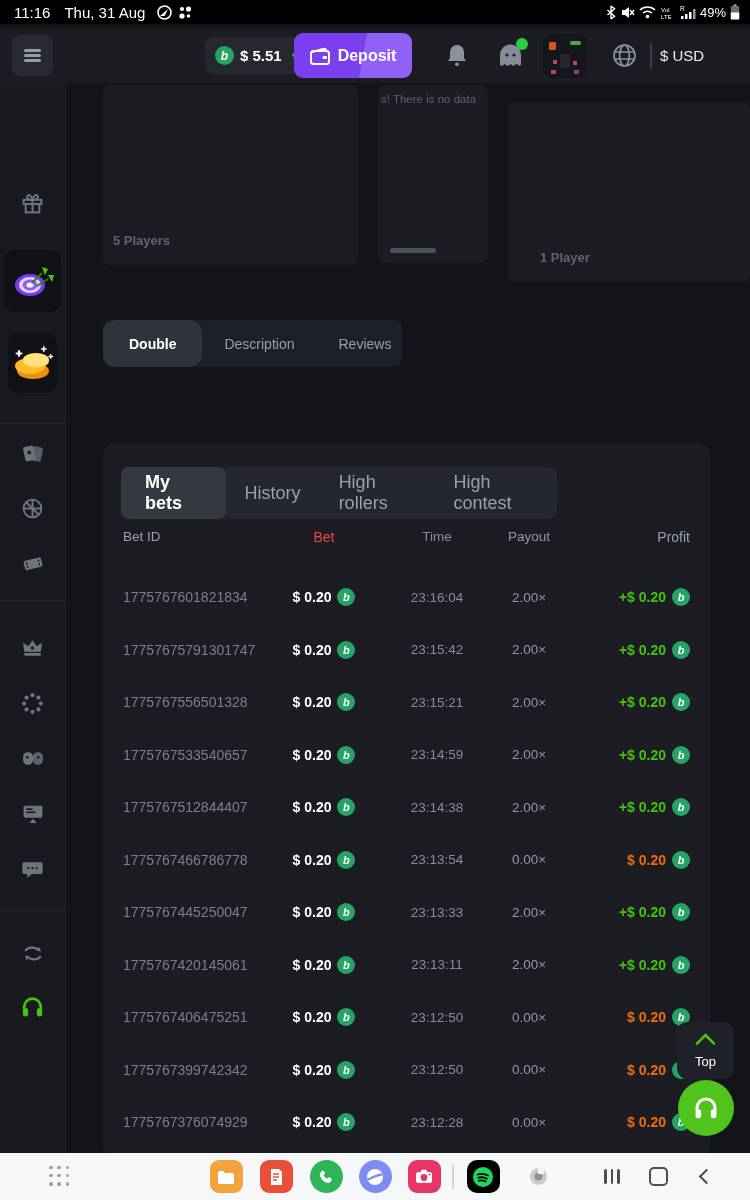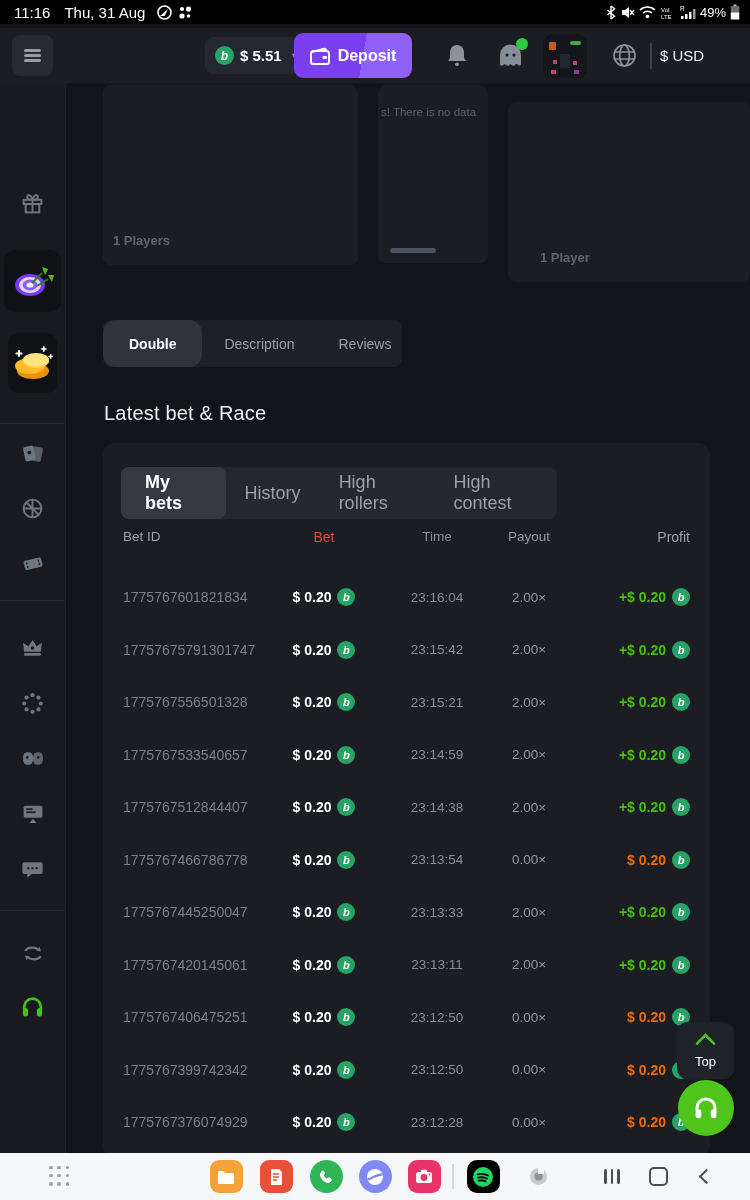--- a/index.html
+++ b/index.html
@@ -32,21 +32,21 @@
   .hdr-divider{position:absolute;left:650px;top:15px;width:2px;height:26px;background:#3c4046;}
   .green-dot{position:absolute;left:516px;top:10px;width:12px;height:12px;border-radius:50%;background:#2ecc40;}
   
   .sidebar{position:absolute;top:83px;left:0;width:65px;height:1070px;background:#181a1f;border-right:1px solid #1e2025;}
   .side-item{position:absolute;left:0;width:65px;display:flex;align-items:center;justify-content:center;}
   .side-box{position:absolute;background:#0f1115;border-radius:10px;}
   .side-sep{position:absolute;left:0;width:65px;height:1px;background:#23262c;}
   
   .gcard{position:absolute;background:#1b1d23;border-radius:8px;overflow:hidden;}
   .gcard-label{position:absolute;color:#5f656d;font-size:13px;font-weight:bold;}
-  .nodata{position:absolute;top:21px;left:3px;white-space:nowrap;color:#5c636b;font-size:11.5px;}
+  .nodata{position:absolute;top:8px;left:3px;white-space:nowrap;color:#5c636b;font-size:11.5px;}
   .gbar{position:absolute;left:12px;bottom:10px;width:46px;height:5px;border-radius:3px;background:#4b545e;}
   
   .ptabs{position:absolute;left:103px;top:320px;width:299px;height:47px;background:#1d2027;border-radius:8px;display:flex;}
   .ptab{display:flex;align-items:center;justify-content:center;font-size:14px;color:#98a0a8;padding:0 22px;border-radius:13px;}
   .ptab.active{background:#2f333b;color:#fff;font-weight:bold;padding:0 26px;}
   .section-title{position:absolute;left:104px;top:402px;color:#eceef0;font-size:20px;font-weight:500;letter-spacing:.2px;}
   
   .bcard{position:absolute;left:103px;top:443px;width:607px;height:714px;background:#1b1d23;border-radius:12px;}
   .btabs{position:absolute;left:18px;top:24px;width:436px;height:52px;background:#24272e;border-radius:8px;display:flex;}
   .btab{display:flex;align-items:center;justify-content:center;font-size:18px;color:#99a1a9;padding:0 19px;border-radius:8px;}
@@ -345,37 +345,36 @@
     <div class="side-item" style="top:903px;height:42px;">
       <svg width="25" height="24" viewBox="0 0 24 23">
           <path d="M4 14v-2.5a8 8 0 0 1 16 0V14" stroke="#3ec70b" stroke-width="2.6" fill="none"></path>
           <rect x="2.8" y="12.5" width="5" height="8" rx="2.4" fill="#3ec70b"></rect>
           <rect x="16.2" y="12.5" width="5" height="8" rx="2.4" fill="#3ec70b"></rect>
         </svg>
     </div>
   </div>
 
   <div class="gcard" style="left:103px;top:85px;width:255px;height:180px;">
-    <span class="gcard-label" style="left:10px;bottom:17px;">1 Players</span>
+    <span class="gcard-label" style="left:10px;bottom:17px;">5 Players</span>
   </div>
   <div class="gcard" style="left:378px;top:85px;width:110px;height:178px;">
     <span class="nodata">s! There is no data</span>
     <span class="gbar"></span>
   </div>
   <div class="gcard" style="left:508px;top:102px;width:242px;height:180px;">
     <span class="gcard-label" style="left:32px;bottom:17px;">1 Player</span>
   </div>
 
   <div class="ptabs">
     <div class="ptab active">Double</div>
     <div class="ptab">Description</div>
     <div class="ptab">Reviews</div>
   </div>
 
-  <div class="section-title">Latest bet &amp; Race</div>
 
   <div class="bcard">
     <div class="btabs">
       <div class="btab active">My bets</div>
       <div class="btab">History</div>
       <div class="btab">High rollers</div>
       <div class="btab">High contest</div>
     </div>
 
     <div class="thead">

